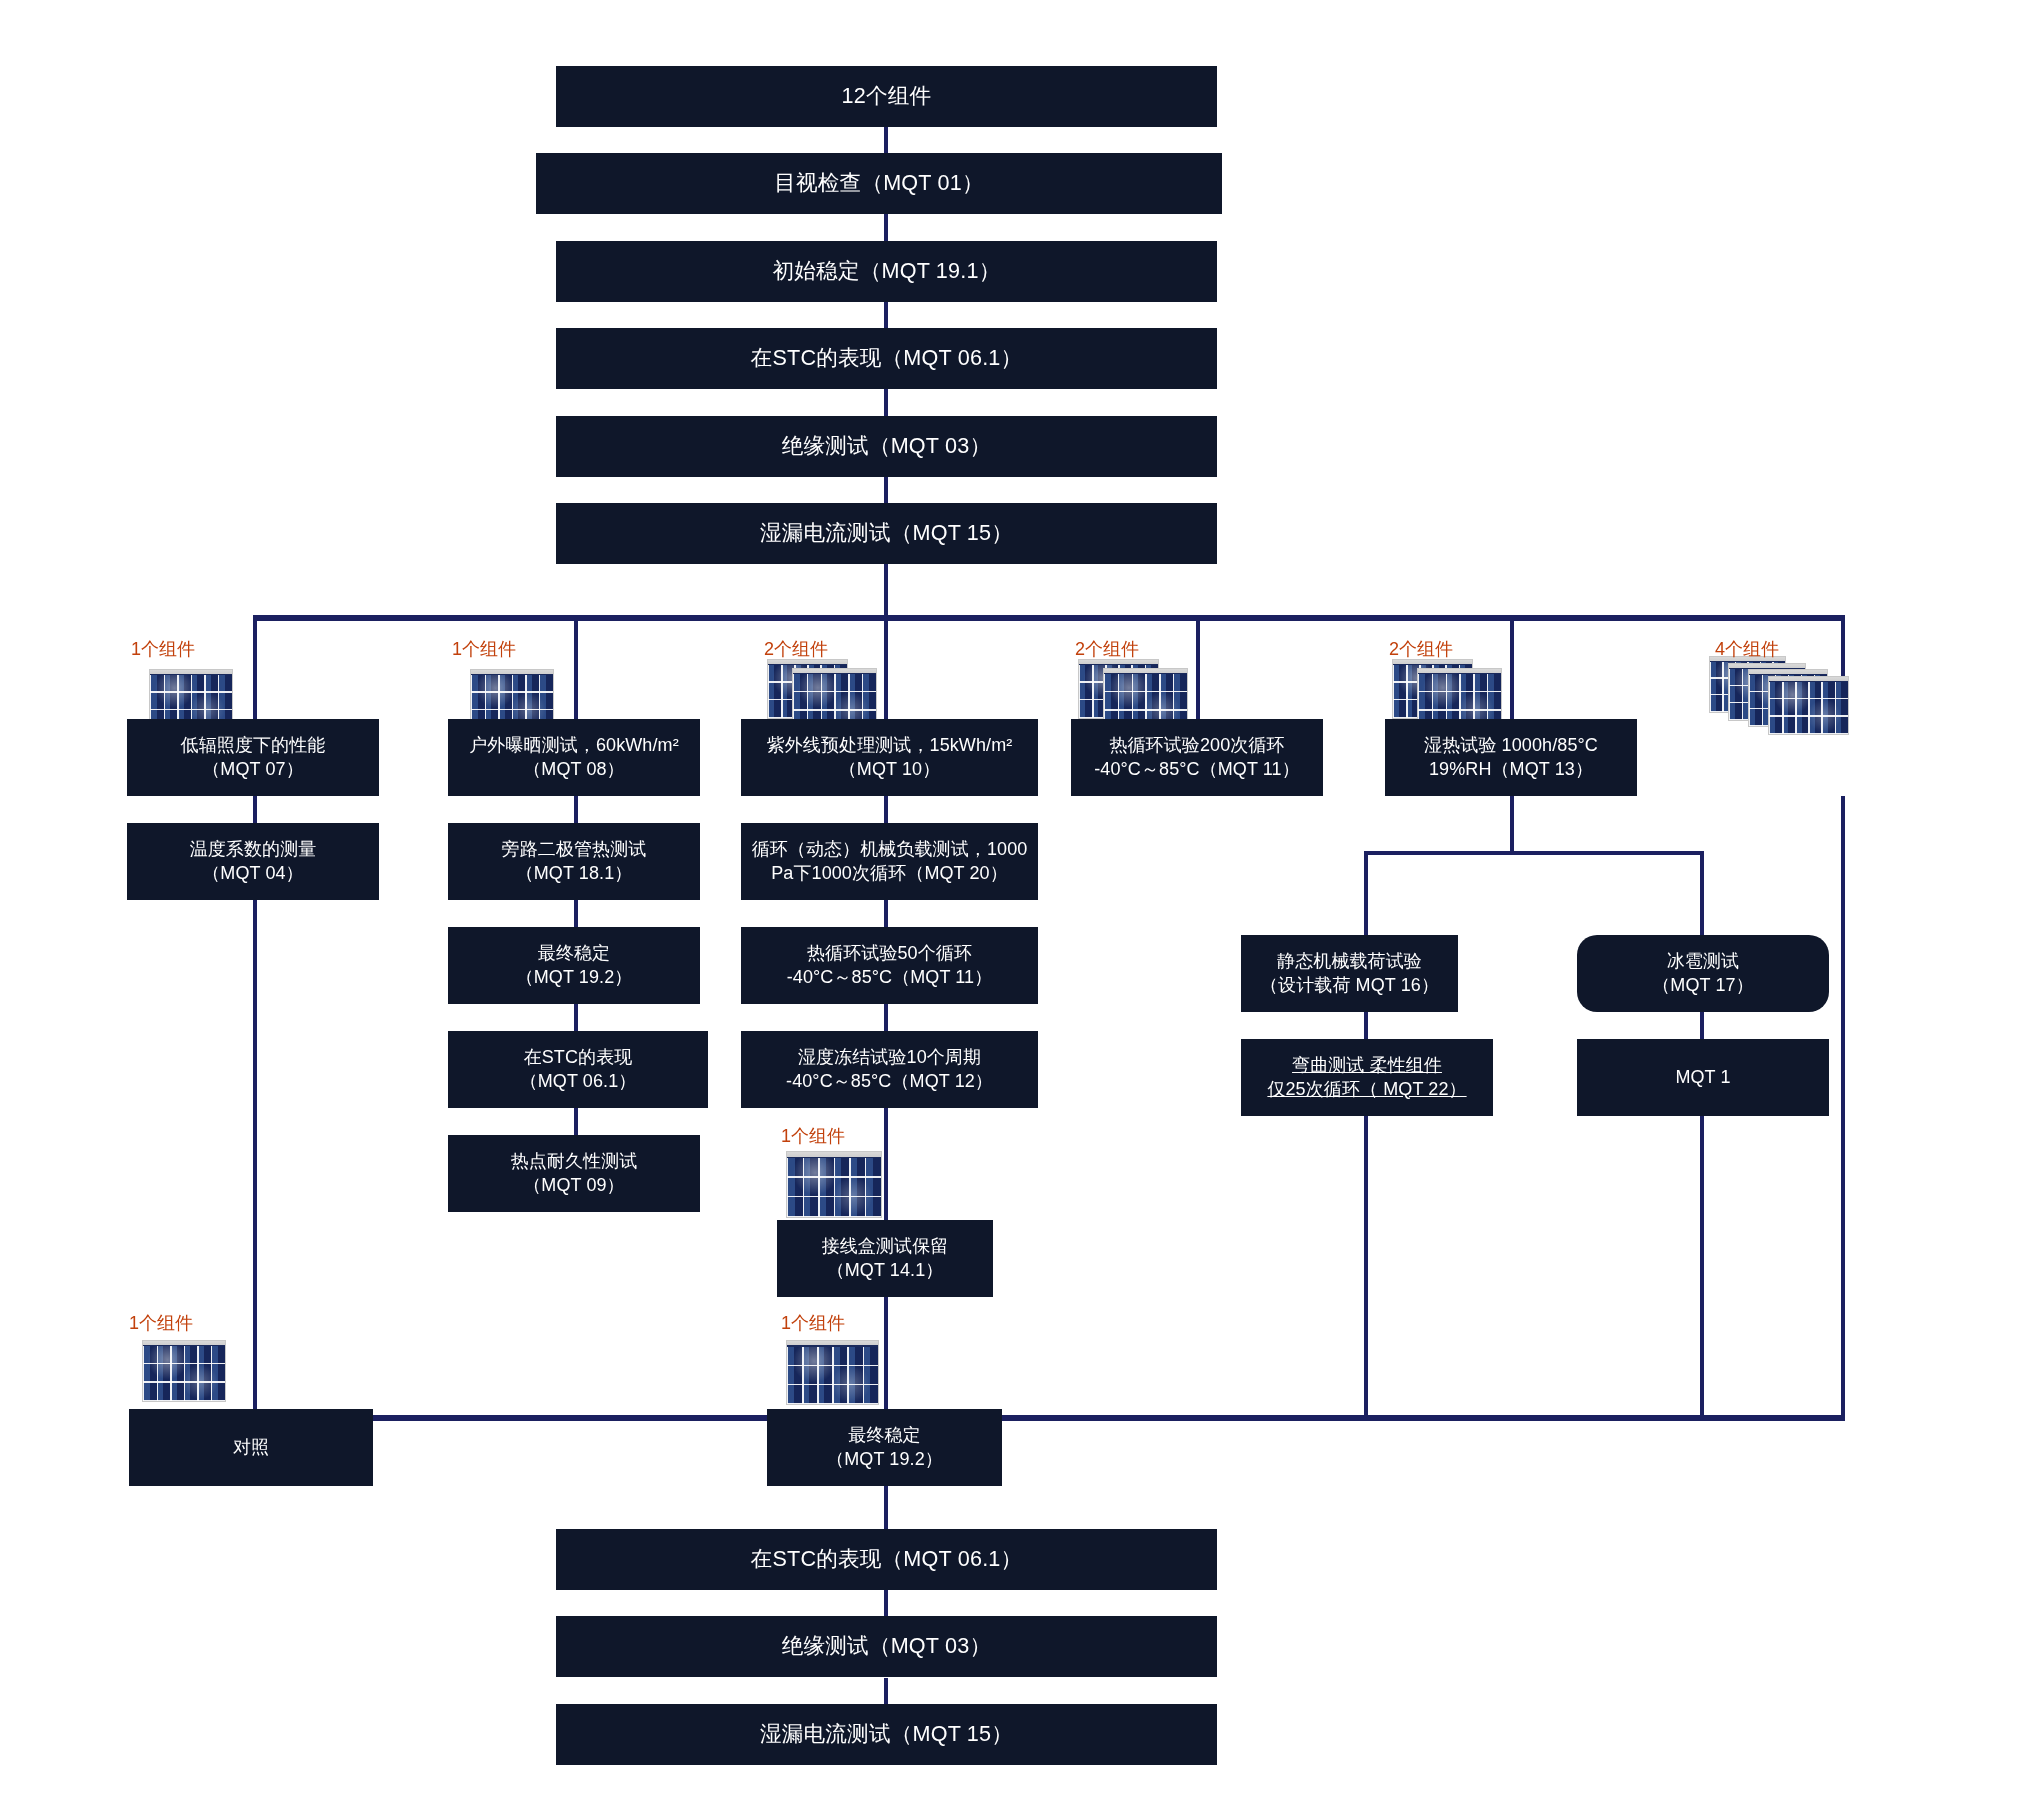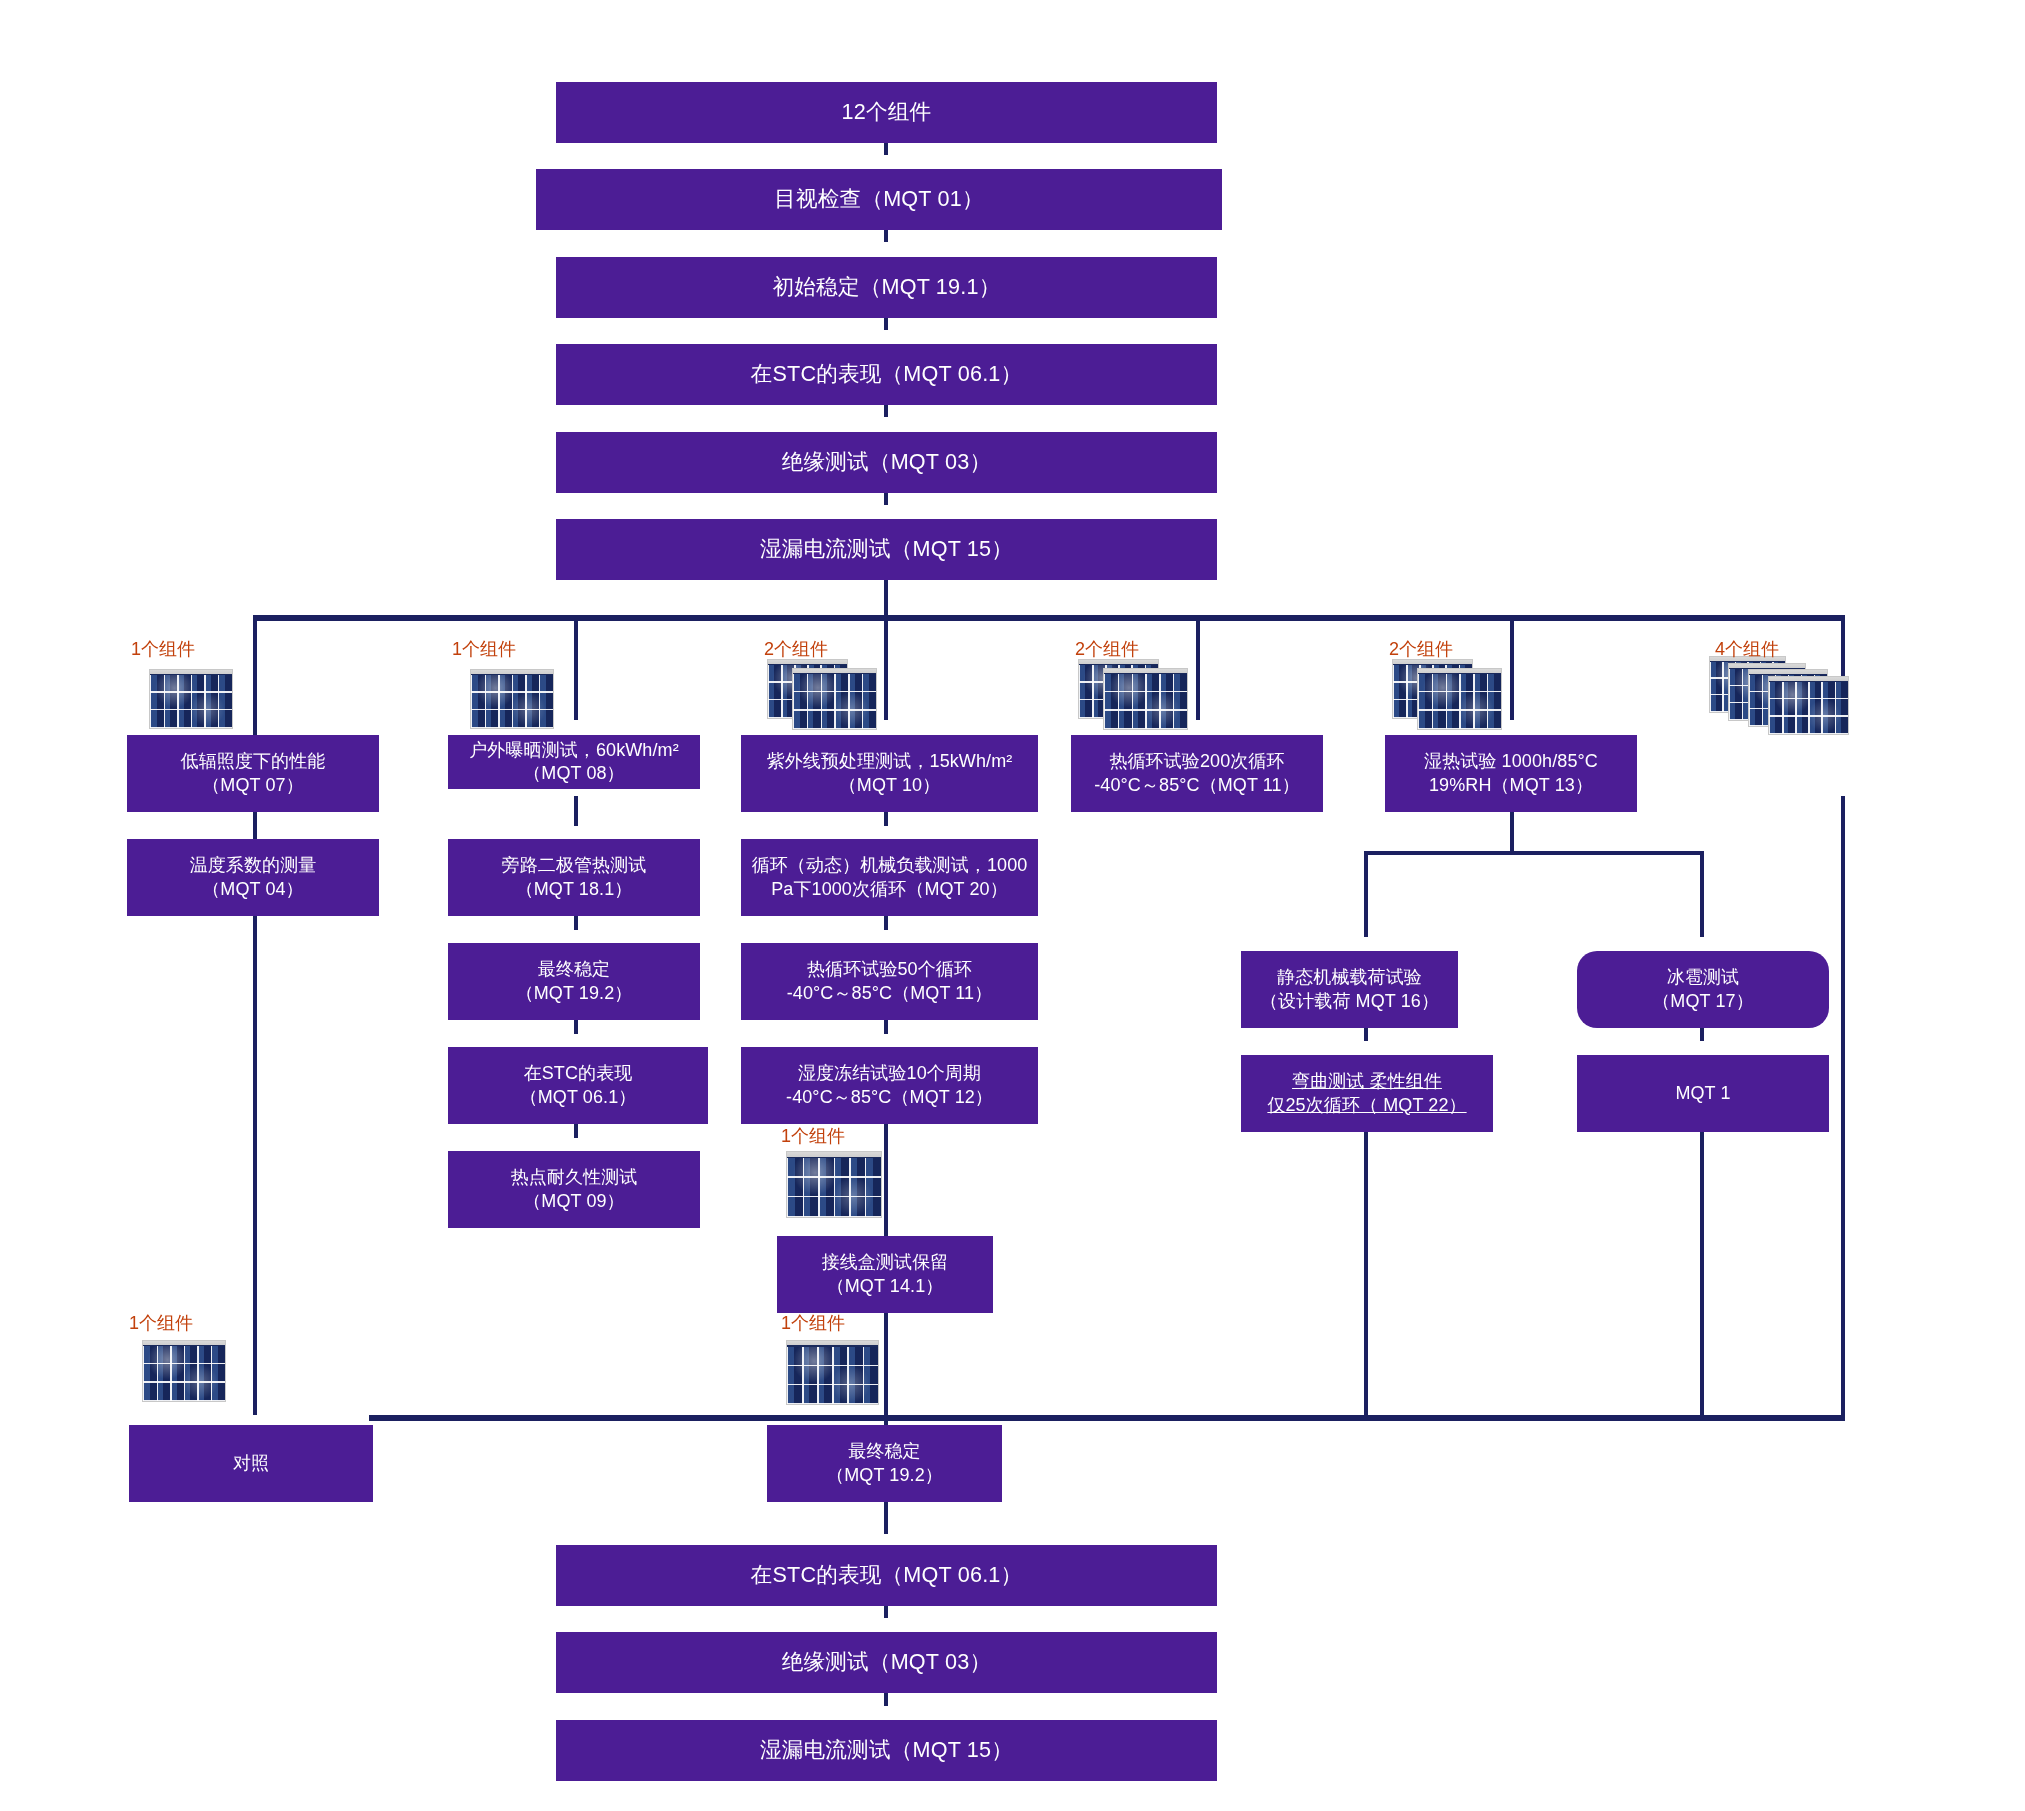--- a/index.html
+++ b/index.html
@@ -1,32 +1,31 @@
 <!DOCTYPE html>
 <html style="font-size:7.7px"><head>
 <meta charset="utf-8">
 <style>
   html,body{margin:0;padding:0;background:#ffffff;}
   body{font-family:"Liberation Sans","DejaVu Sans",sans-serif;}
   #root{position:relative;width:2025px;height:1812px;background:#fff;overflow:hidden;}
 
   .box{
     position:absolute;
-    background:#4c1d95;
+    background:#0f172a;
     color:#ffffff;
     display:flex;
     align-items:center;
     justify-content:center;
     text-align:center;
     line-height:1.30;
     box-sizing:border-box;
     padding:1.9px 4.8px;
     white-space:pre-line;
     z-index:6;
-    margin-top:16px;
   }
   .box.big{font-size:21.6px;font-weight:400;letter-spacing:0.2px;}
   .box.sm{font-size:18px;font-weight:400;letter-spacing:0.1px;}
 
   .line{position:absolute;background:#1b2060;z-index:2;}
   .vline{width:4.3px;}
   .hline{height:4.3px;}
   .hline.thick{height:6.2px;}
 
   .count-label{
@@ -164,21 +163,21 @@
   <div class="box sm" style="left:127px;top:719px;width:252px;height:77px;">低辐照度下的性能
 （MQT 07）</div>
   <div class="box sm" style="left:127px;top:823px;width:252px;height:77px;">温度系数的测量
 （MQT 04）</div>
 
   <div class="line vline" style="left:574px;top:796px;height:30px;"></div>
   <div class="line vline" style="left:574px;top:900px;height:30px;"></div>
   <div class="line vline" style="left:574px;top:1004px;height:30px;"></div>
   <div class="line vline" style="left:574px;top:1108px;height:30px;"></div>
 
-  <div class="box sm" style="left:448px;top:719px;width:252px;height:54px;">户外曝晒测试，60kWh/m²
+  <div class="box sm" style="left:448px;top:719px;width:252px;height:77px;">户外曝晒测试，60kWh/m²
 （MQT 08）</div>
   <div class="box sm" style="left:448px;top:823px;width:252px;height:77px;">旁路二极管热测试
 （MQT 18.1）</div>
   <div class="box sm" style="left:448px;top:927px;width:252px;height:77px;">最终稳定
 （MQT 19.2）</div>
   <div class="box sm" style="left:448px;top:1031px;width:260px;height:77px;">在STC的表现
 （MQT 06.1）</div>
   <div class="box sm" style="left:448px;top:1135px;width:252px;height:77px;">热点耐久性测试
 （MQT 09）</div>
 

